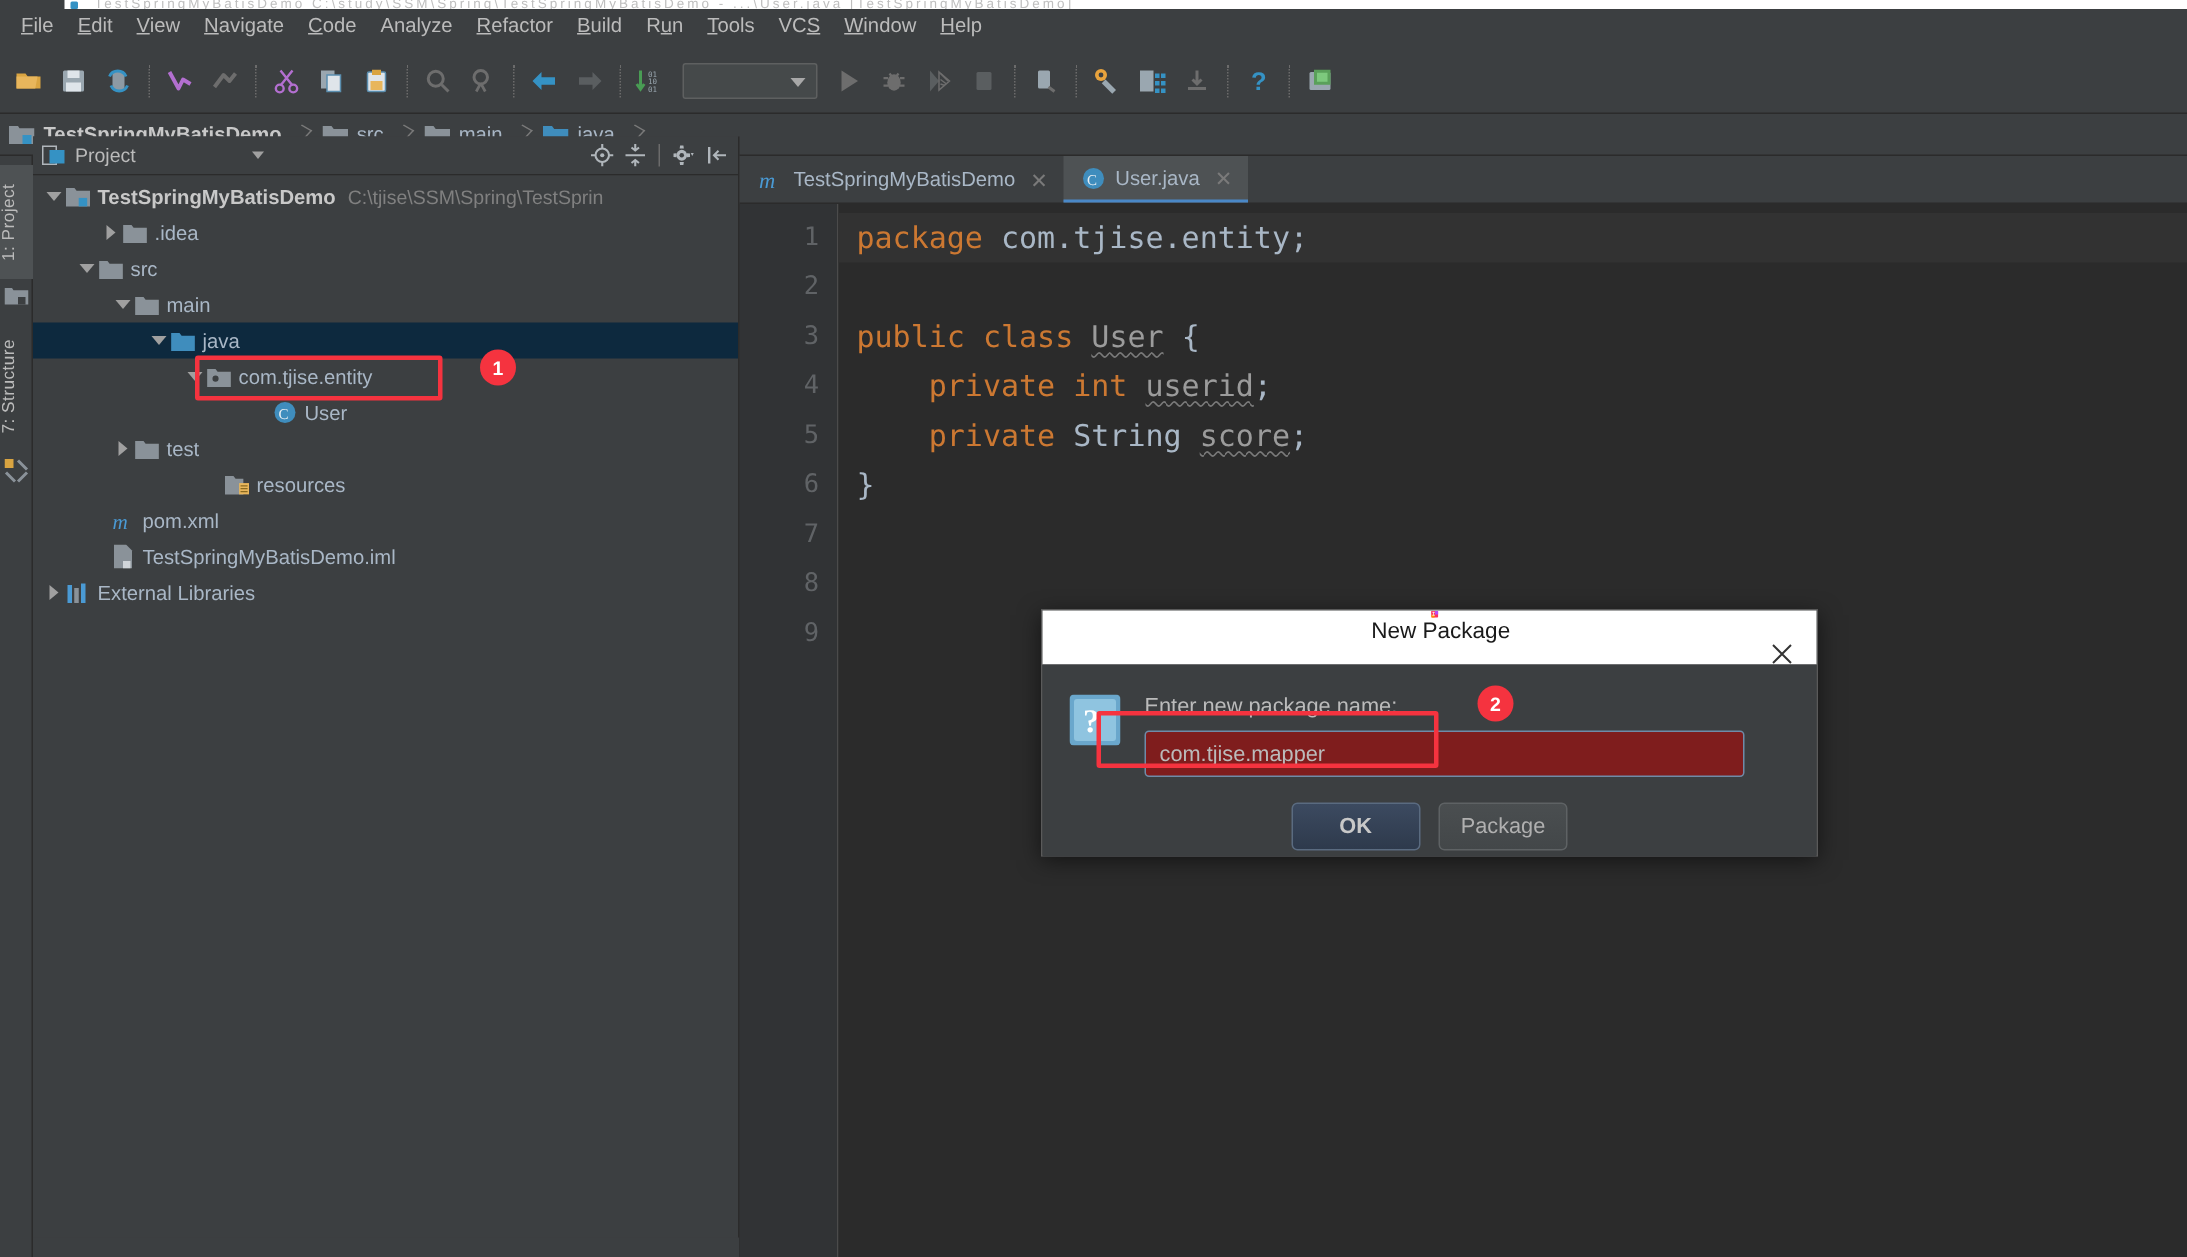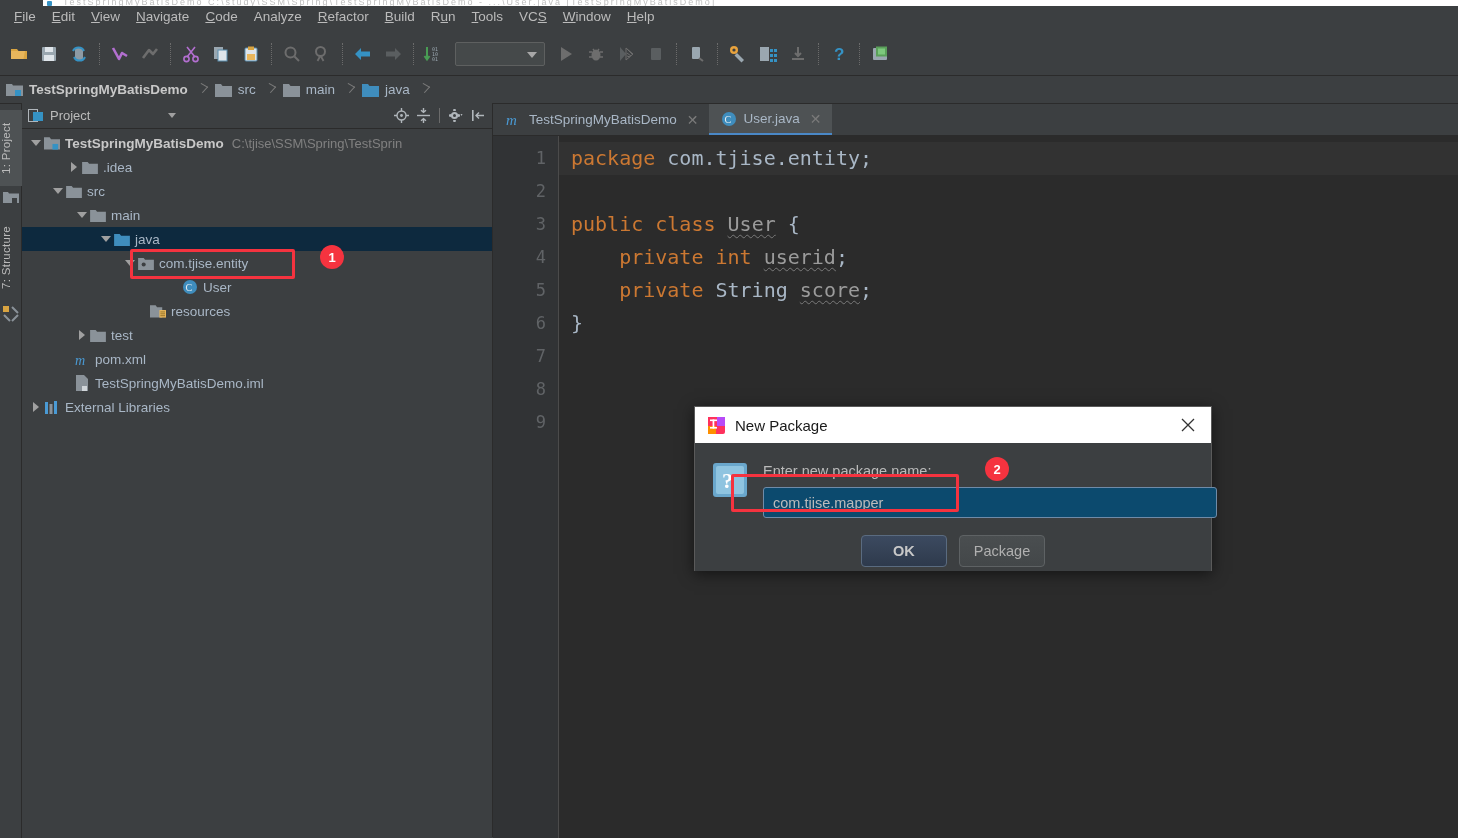--- a/index.html
+++ b/index.html
@@ -89,21 +89,21 @@
     position: absolute; left: 0; width: 22px;
     writing-mode: vertical-rl; transform: rotate(180deg);
     font-size: 11.5px; color: #bbbbbb; text-align: center;
     padding: 6px 0; cursor: default; letter-spacing: 0.3px;
   }
   .vtab.active { background: #4e5254; }
   .vicon { position: absolute; left: 3px; width: 16px; height: 16px; }
 
   
   .project-panel {
-    position: absolute; top: 103px; left: 22px; width: 471px; height: 734px;
+    position: absolute; top: 91px; left: 22px; width: 471px; height: 734px;
     background: #3c3f41; border-right: 1px solid #2b2b2b;
   }
   .panel-header {
     height: 26px; background: #3c3f41; display: flex; align-items: center;
     padding: 0 4px 0 6px; border-bottom: 1px solid #2b2b2b;
   }
   .panel-title { font-size: 13px; color: #bbbbbb; margin-left: 6px; }
   .panel-caret {
     width: 0; height: 0; border-left: 4.5px solid transparent;
     border-right: 4.5px solid transparent; border-top: 5px solid #a0a0a0;
@@ -190,37 +190,38 @@
 
   
   .dialog {
     position: absolute; left: 694px; top: 406px; width: 518px; height: 165px;
     background: #3c3f41; border: 1px solid #5a5a5a;
     box-shadow: 0 3px 14px rgba(0,0,0,0.55);
   }
   .dlg-title {
     height: 36px; background: #ffffff; display: flex; align-items: center;
     padding: 0 6px 0 12px;
+    flex-direction: column;
   }
   .dlg-title .dt-text {
     font-size: 15px; color: #1a1a1a; margin-left: 9px;
   }
   .dlg-close {
     margin-left: auto; width: 34px; height: 30px; display: flex;
     align-items: center; justify-content: center; cursor: default;
   }
   .dlg-body { position: relative; height: 128px; background: #3c3f41; }
   .dlg-qicon { position: absolute; left: 18px; top: 20px; width: 34px; height: 34px; }
   .dlg-label {
     position: absolute; left: 68px; top: 20px;
     font-size: 14.5px; color: #bbbbbb;
   }
   .dlg-input {
-    position: absolute; left: 68px; top: 44px; width: 454px; height: 31px;
-    background: #0c4a6e; border: 1px solid #6f8ba8; border-radius: 3px;
+    position: absolute; left: 68px; top: 44px; width: 400px; height: 31px;
+    background: #7f1d1d; border: 1px solid #6f8ba8; border-radius: 3px;
     color: #bbbbbb; font-size: 14.5px; font-family: "Liberation Sans", sans-serif;
     padding: 0 9px; outline: none;
   }
   .dlg-buttons {
     position: absolute; left: 0; top: 92px; width: 100%;
     display: flex; justify-content: center; gap: 12px;
   }
   .btn {
     min-width: 86px; height: 32px; border-radius: 4px;
     font-size: 14.5px; display: flex; align-items: center;
@@ -591,41 +592,41 @@
       <div class="tree-row" style="padding-left:160px">
         <span class="ico">
             <svg width="16" height="16" viewBox="0 0 16 16">
               <circle cx="8" cy="8" r="7" fill="#3f8dbd"></circle>
               <text x="3.6" y="12" font-size="10" fill="#e8eef2" font-family="serif">C</text>
             </svg>
           </span>
         <span class="lbl">User</span>
       </div>
 
+      <div class="tree-row" style="padding-left:52px">
+        <span class="twisty">
+            <span class="tw-right"></span>
+          </span>
+        <span class="ico">
+            <svg width="16" height="13" viewBox="0 0 17 14">
+              <path d="M0 1h6l1.5 2H17v11H0z" fill="#8a9299"></path>
+            </svg>
+          </span>
+        <span class="lbl">test</span>
+      </div>
+
       <div class="tree-row" style="padding-left:128px">
         <span class="ico">
             <svg width="17" height="14" viewBox="0 0 17 14">
               <path d="M0 1h6l1.5 2H13v11H0z" fill="#8a9299"></path>
               <rect x="10" y="6" width="7" height="8" fill="#e8b65c"></rect>
               <path d="M11 8h5M11 10h5M11 12h5" stroke="#8a6a20" stroke-width="0.9"></path>
             </svg>
           </span>
         <span class="lbl">resources</span>
-      </div>
-
-      <div class="tree-row" style="padding-left:52px">
-        <span class="twisty">
-            <span class="tw-right"></span>
-          </span>
-        <span class="ico">
-            <svg width="16" height="13" viewBox="0 0 17 14">
-              <path d="M0 1h6l1.5 2H17v11H0z" fill="#8a9299"></path>
-            </svg>
-          </span>
-        <span class="lbl">test</span>
       </div>
 
       <div class="tree-row" style="padding-left:52px">
         <span class="ico">
             <svg width="17" height="15" viewBox="0 0 17 15">
               <text x="1" y="13" font-size="15" fill="#4a9ad4" font-style="italic" font-family="serif">m</text>
             </svg>
           </span>
         <span class="lbl">pom.xml</span>
       </div>

